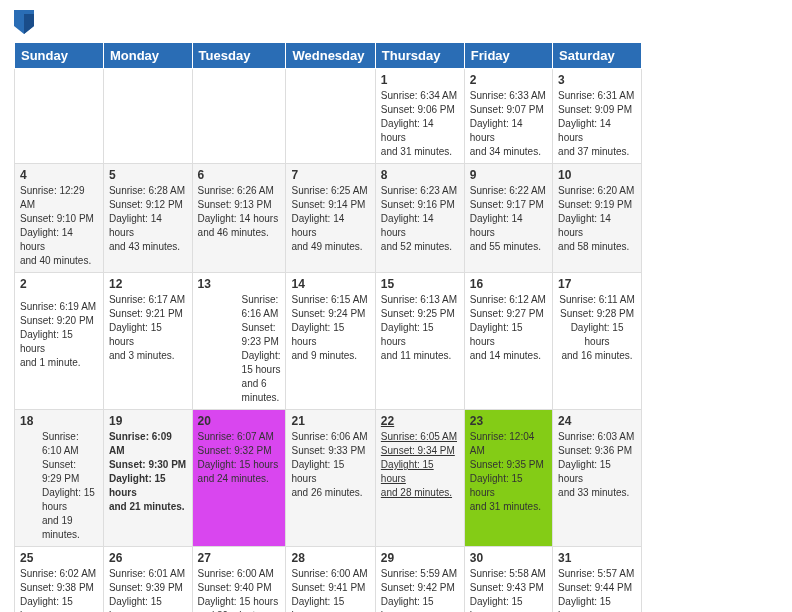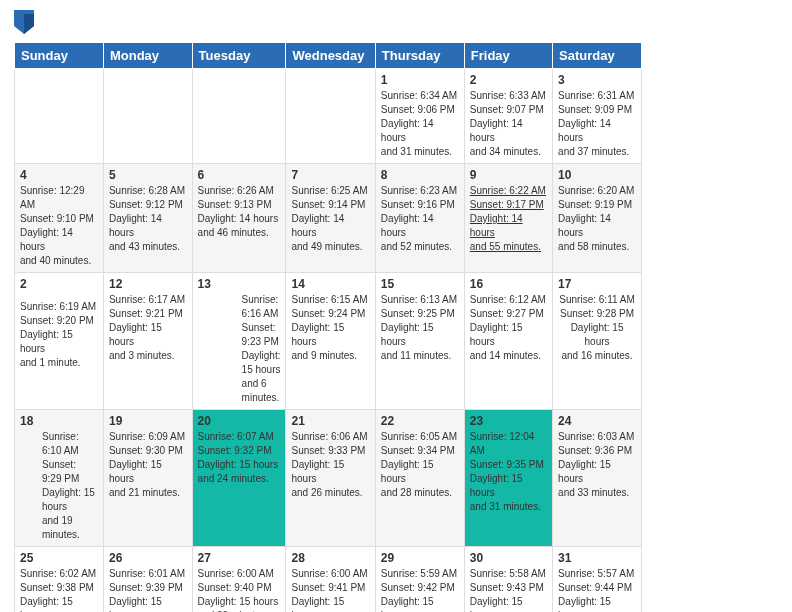--- a/index.html
+++ b/index.html
@@ -191,21 +191,21 @@
           </td>
           <td style="background: rgb(245, 245, 245);">
             <div class="day-number">8</div>
             <div class="day-info" style="white-space: pre-line;">Sunrise: 6:23 AM
 Sunset: 9:16 PM
 Daylight: 14 hours
 and 52 minutes.</div>
           </td>
           <td style="background: rgb(245, 245, 245);">
             <div class="day-number">9</div>
-            <div class="day-info" style="white-space: pre-line; text-decoration: underline;">Sunrise: 6:22 AM
+            <div class="day-info" style="white-space: pre-line;">Sunrise: 6:22 AM
 Sunset: 9:17 PM
 Daylight: 14 hours
 and 55 minutes.</div>
           </td>
           <td style="background: rgb(245, 245, 245);">
             <div class="day-number">10</div>
             <div class="day-info" style="white-space: pre-line;">Sunrise: 6:20 AM
 Sunset: 9:19 PM
 Daylight: 14 hours
 and 58 minutes.</div>
@@ -265,47 +265,47 @@
         <tr>
           <td style="background: rgb(245, 245, 245);">
             <div class="day-number">18</div>
             <div class="day-info" style="white-space: pre-line; margin-left: 22px;">Sunrise: 6:10 AM
 Sunset: 9:29 PM
 Daylight: 15 hours
 and 19 minutes.</div>
           </td>
           <td style="background: rgb(245, 245, 245);">
             <div class="day-number">19</div>
-            <div class="day-info" style="white-space: pre-line;">Sunrise: 6:09 AM
+            <div class="day-info" style="white-space: pre-line; font-weight: bold;">Sunrise: 6:09 AM
 Sunset: 9:30 PM
 Daylight: 15 hours
 and 21 minutes.</div>
           </td>
-          <td style="background: #14b8a6;">
+          <td style="background: #d946ef;">
             <div class="day-number">20</div>
             <div class="day-info" style="white-space: pre-line;">Sunrise: 6:07 AM
 Sunset: 9:32 PM
 Daylight: 15 hours
 and 24 minutes.</div>
           </td>
           <td style="background: rgb(245, 245, 245);">
             <div class="day-number">21</div>
             <div class="day-info" style="white-space: pre-line;">Sunrise: 6:06 AM
 Sunset: 9:33 PM
 Daylight: 15 hours
 and 26 minutes.</div>
           </td>
-          <td style="background: rgb(245, 245, 245);">
+          <td style="background: rgb(245, 245, 245); text-decoration: underline;">
             <div class="day-number">22</div>
             <div class="day-info" style="white-space: pre-line;">Sunrise: 6:05 AM
 Sunset: 9:34 PM
 Daylight: 15 hours
 and 28 minutes.</div>
           </td>
-          <td style="background: #14b8a6;">
+          <td style="background: #84cc16;">
             <div class="day-number">23</div>
             <div class="day-info" style="white-space: pre-line;">Sunrise: 12:04 AM
 Sunset: 9:35 PM
 Daylight: 15 hours
 and 31 minutes.</div>
           </td>
           <td style="background: rgb(245, 245, 245);">
             <div class="day-number">24</div>
             <div class="day-info" style="white-space: pre-line;">Sunrise: 6:03 AM
 Sunset: 9:36 PM

